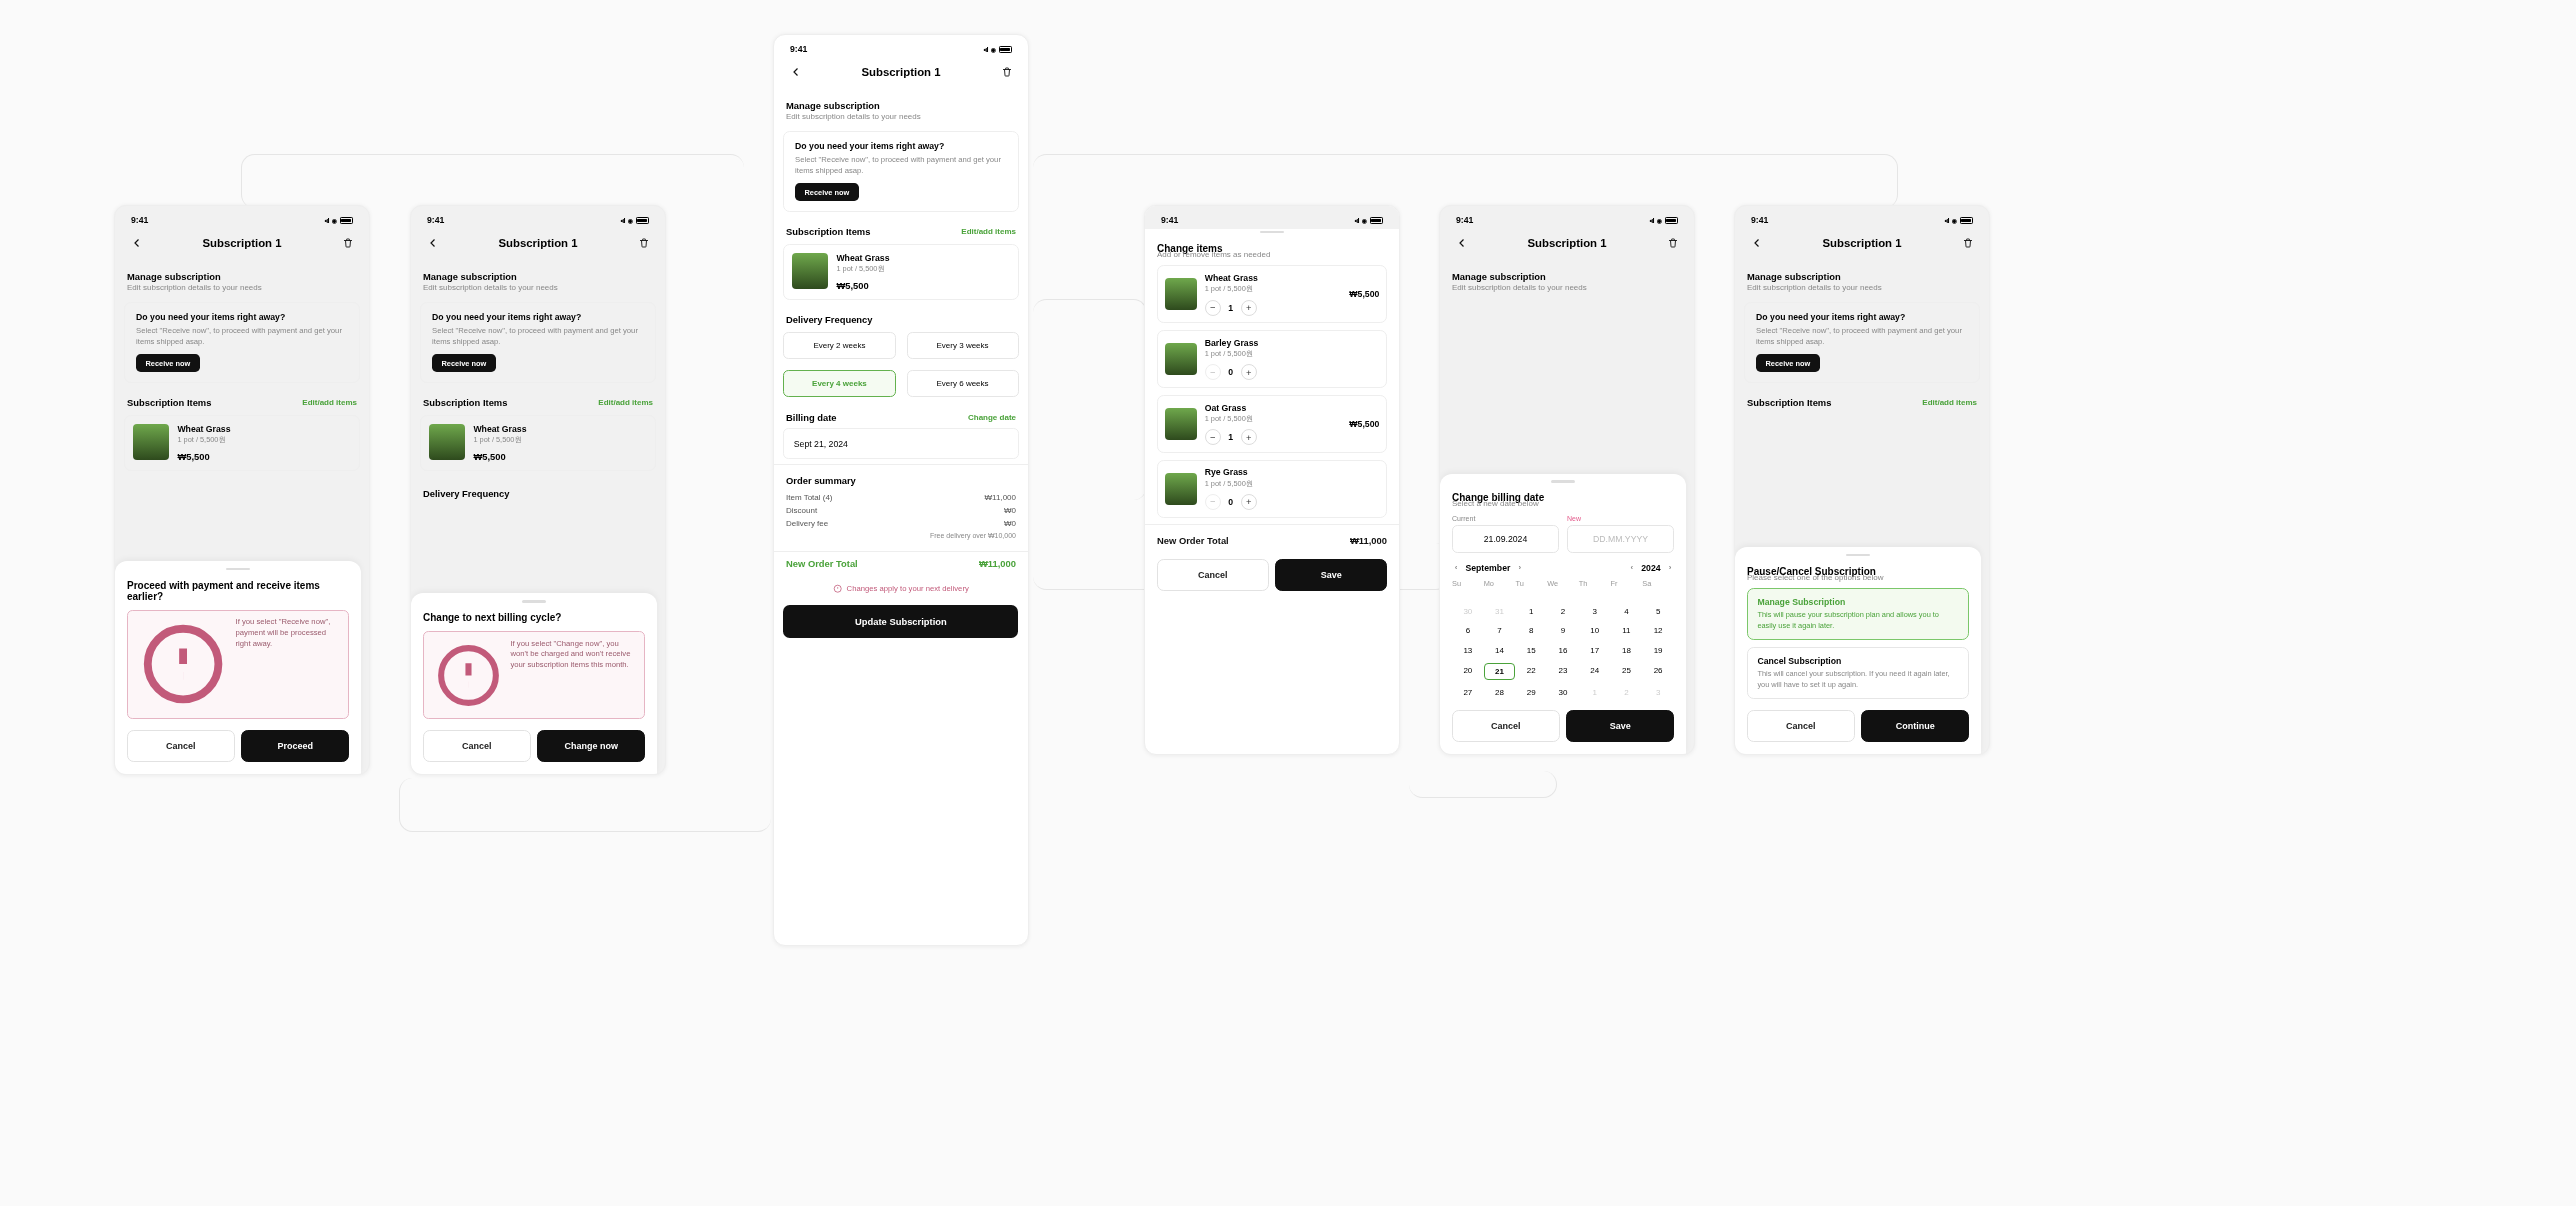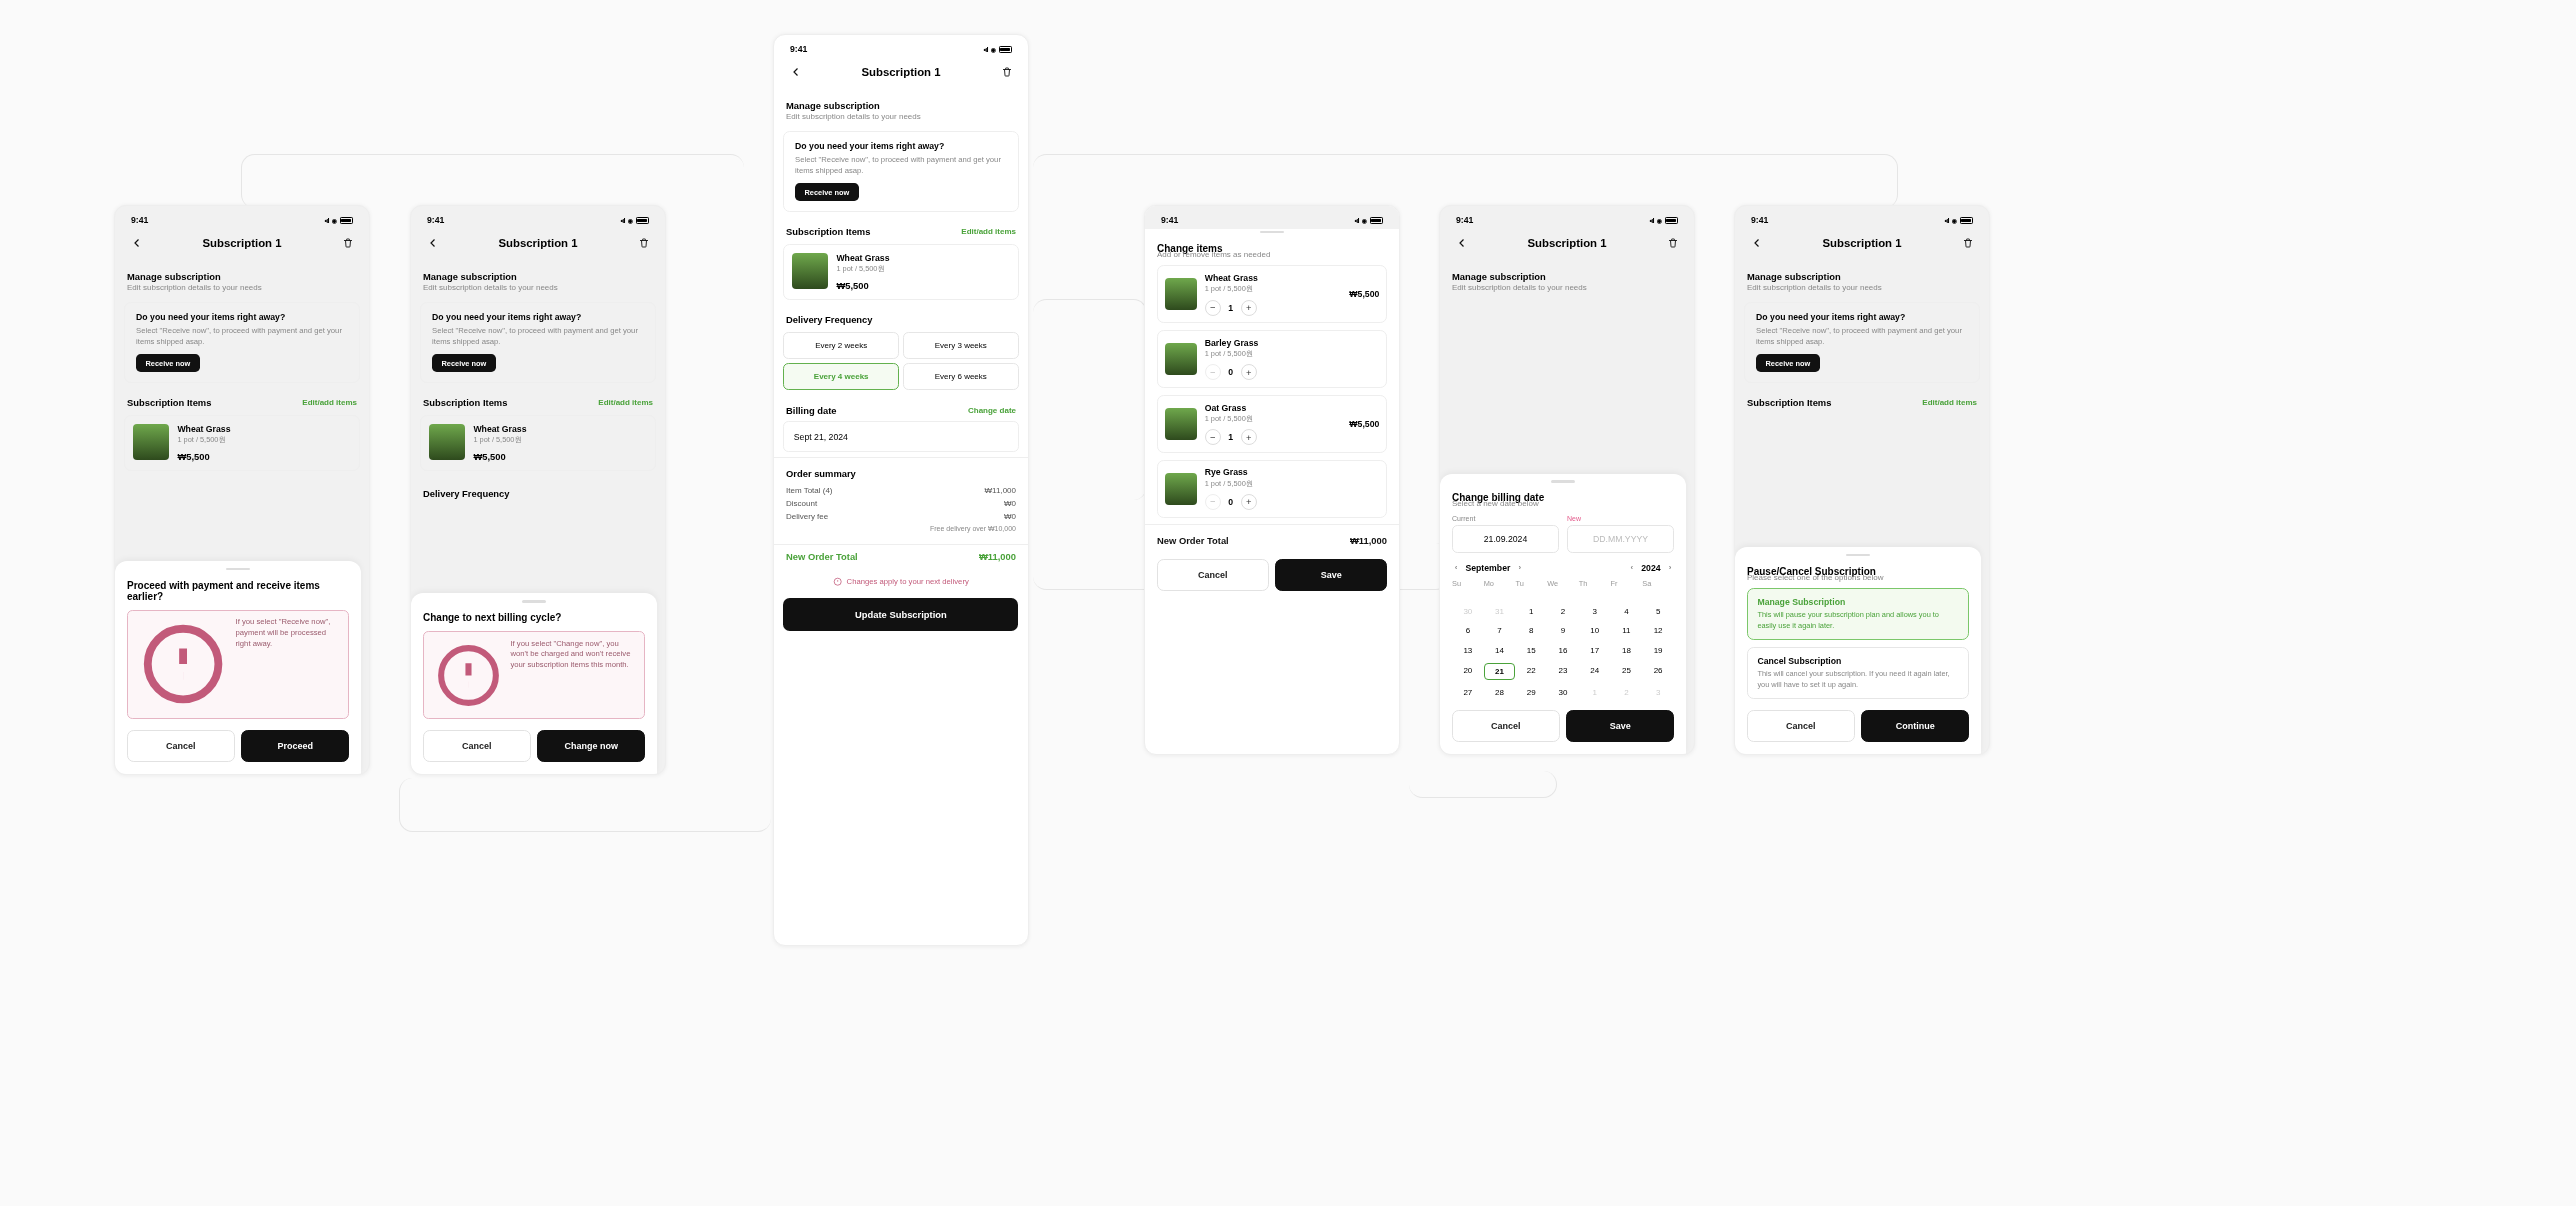--- a/index.html
+++ b/index.html
@@ -76,21 +76,21 @@
   }
   .thumb {
     width:36px; height:36px; border-radius:4px; background:linear-gradient(180deg,#6fa84c 0%, #2e4a1d 100%);
     flex:0 0 36px;
   }
   .pinfo { flex:1; }
   .pinfo .n { font-size:8.7px; font-weight:700; }
   .pinfo .m { font-size:7.4px; color:#888; margin-top:1.3px; }
   .pinfo .p { font-size:9.4px; font-weight:700; margin-top:5.4px; }
   .freq-grid {
-    display:grid; grid-template-columns:1fr 1fr; gap:4px; margin:6.7px 9.4px;
+    display:grid; grid-template-columns:1fr 1fr; gap:11px; margin:6.7px 9.4px;
   }
   .freq-btn {
     border:0.7px solid #e6e6e6; background:#fff; border-radius:5.4px; padding:8px 0;
     font-size:8px; text-align:center; cursor:pointer;
   }
   .freq-btn.active { border-color:#63b14e; color:#4aa23a; font-weight:600; background:#f5fbf2; }
   .date-box {
     margin:5.4px 9.4px; border:0.7px solid #eee; border-radius:5.4px; padding:9.4px; font-size:8.7px;
   }
   .hint-card {

